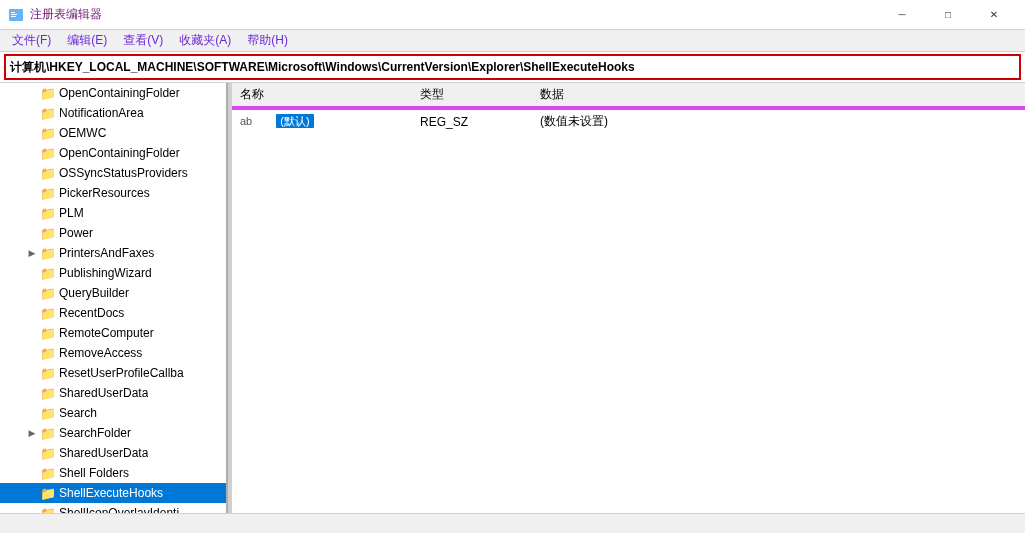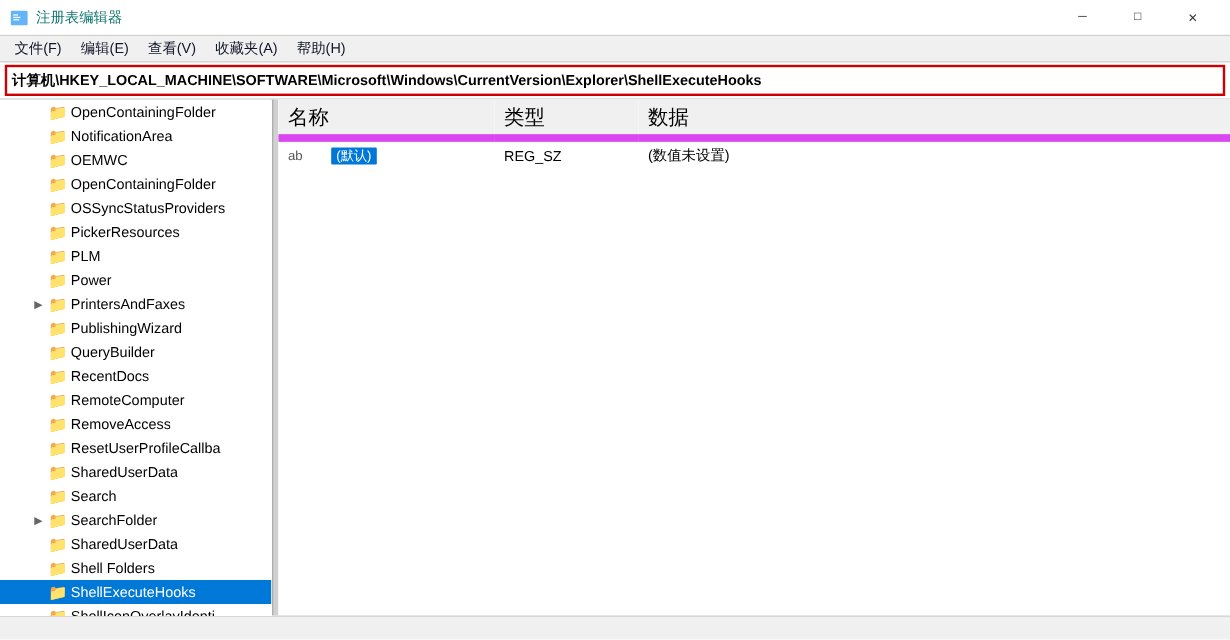--- a/index.html
+++ b/index.html
@@ -27,21 +27,21 @@
       display: flex;
       align-items: center;
       gap: 6px;
     }
     .title-icon {
       width: 16px;
       height: 16px;
     }
     .title-text {
       font-size: 12px;
-      color: #0f766e;
+      color: #701a75;
     }
     .title-bar-buttons {
       display: flex;
       gap: 0;
     }
     .title-btn {
       width: 46px;
       height: 30px;
       background: none;
       border: none;
@@ -59,21 +59,21 @@
       height: 22px;
       display: flex;
       align-items: center;
       padding: 0 4px;
       border-bottom: 1px solid #d0d0d0;
     }
     .menu-item {
       padding: 2px 8px;
       cursor: pointer;
       font-size: 12px;
-      color: #0f172a;
+      color: #6d28d9;
       white-space: nowrap;
     }
 
     
     .address-bar {
       background: #fff;
       height: 26px;
       display: flex;
       align-items: center;
       padding: 0 4px;
@@ -158,23 +158,23 @@
       overflow: auto;
     }
     .detail-table {
       width: 100%;
       border-collapse: collapse;
     }
     .detail-table th {
       text-align: left;
       padding: 3px 8px;
       background: #f0f0f0;
-      border-bottom: 6px solid #d946ef;
+      border-bottom: 4px solid #d946ef;
       font-weight: normal;
-      font-size: 17px;
+      font-size: 12px;
       cursor: pointer;
     }
     .detail-table td {
       padding: 3px 8px;
       font-size: 12px;
       vertical-align: middle;
     }
 
     
     .default-badge {

